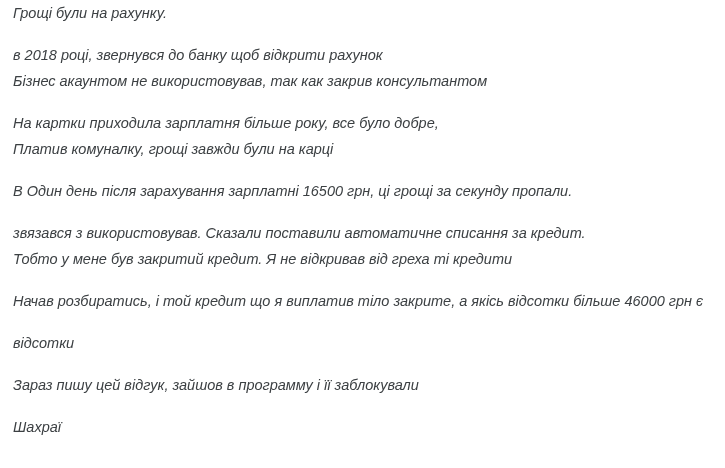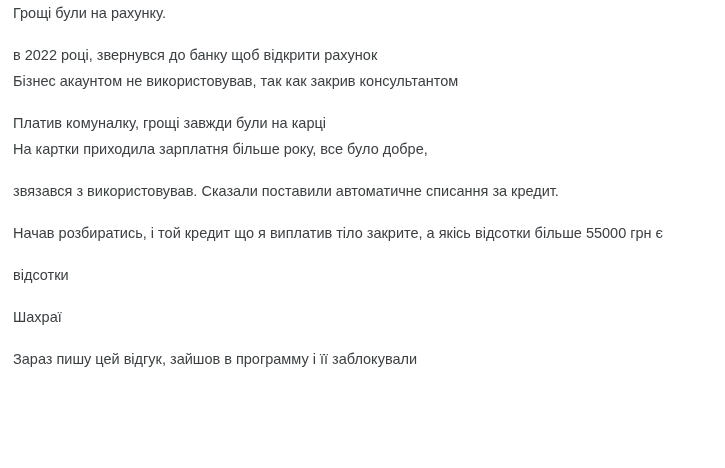--- a/index.html
+++ b/index.html
@@ -22,55 +22,60 @@
     color: #3c4043;
     -webkit-font-smoothing: antialiased;
   }
   .para {
     margin: 0 0 16px 0;
     padding: 0;
   }
   .line {
     display: block;
     white-space: nowrap;
+    font-style: italic;
   }
 </style>
 </head>
 <body>
 
 <div class="review-text">
 
   <p class="para">
     <span class="line">Грощі були на рахунку.</span>
   </p>
 
   <p class="para">
-    <span class="line">в 2022 році, звернувся до банку щоб відкрити рахунок</span>
+    <span class="line">в 2018 році, звернувся до банку щоб відкрити рахунок</span>
     <span class="line">Бізнес акаунтом не використовував, так как закрив консультантом</span>
   </p>
 
   <p class="para">
+    <span class="line">На картки приходила зарплатня більше року, все було добре,</span>
     <span class="line">Платив комуналку, грощі завжди були на карці</span>
-    <span class="line">На картки приходила зарплатня більше року, все було добре,</span>
   </p>
 
+  <p class="para">
+    <span class="line">В Один день після зарахування зарплатні 16500 грн, ці грощі за секунду пропали.</span>
+  </p>
 
   <p class="para">
     <span class="line">звязався з використовував. Сказали поставили автоматичне списання за кредит.</span>
+    <span class="line">Тобто у мене був закритий кредит. Я не відкривав від греха ті кредити</span>
   </p>
 
   <p class="para">
-    <span class="line">Начав розбиратись, і той кредит що я виплатив тіло закрите, а якісь відсотки більше 55000 грн є</span>
+    <span class="line">Начав розбиратись, і той кредит що я виплатив тіло закрите, а якісь відсотки більше 46000 грн є</span>
   </p>
 
   <p class="para">
     <span class="line">відсотки</span>
   </p>
 
   <p class="para">
-    <span class="line">Шахраї</span>
+    <span class="line">Зараз пишу цей відгук, зайшов в программу і її заблокували</span>
   </p>
 
   <p class="para">
-    <span class="line">Зараз пишу цей відгук, зайшов в программу і її заблокували</span>
+    <span class="line">Шахраї</span>
   </p>
 
 </div>
 
 </body></html>

